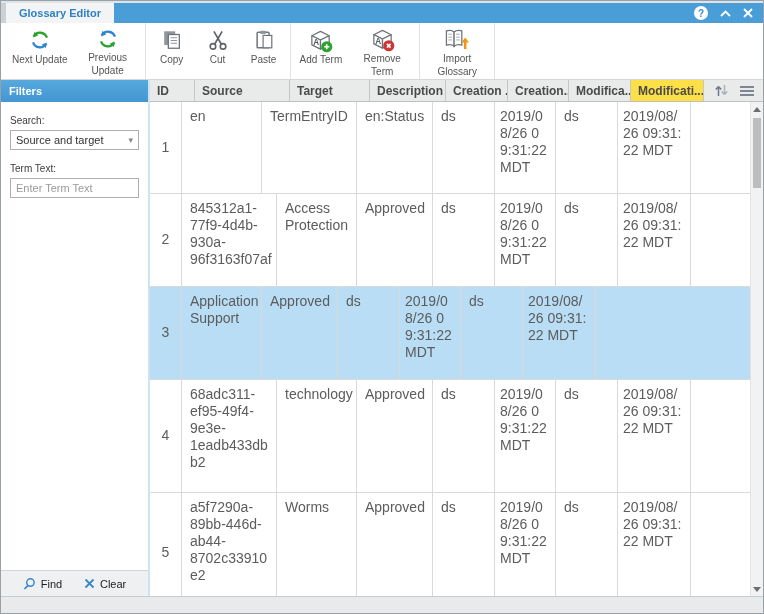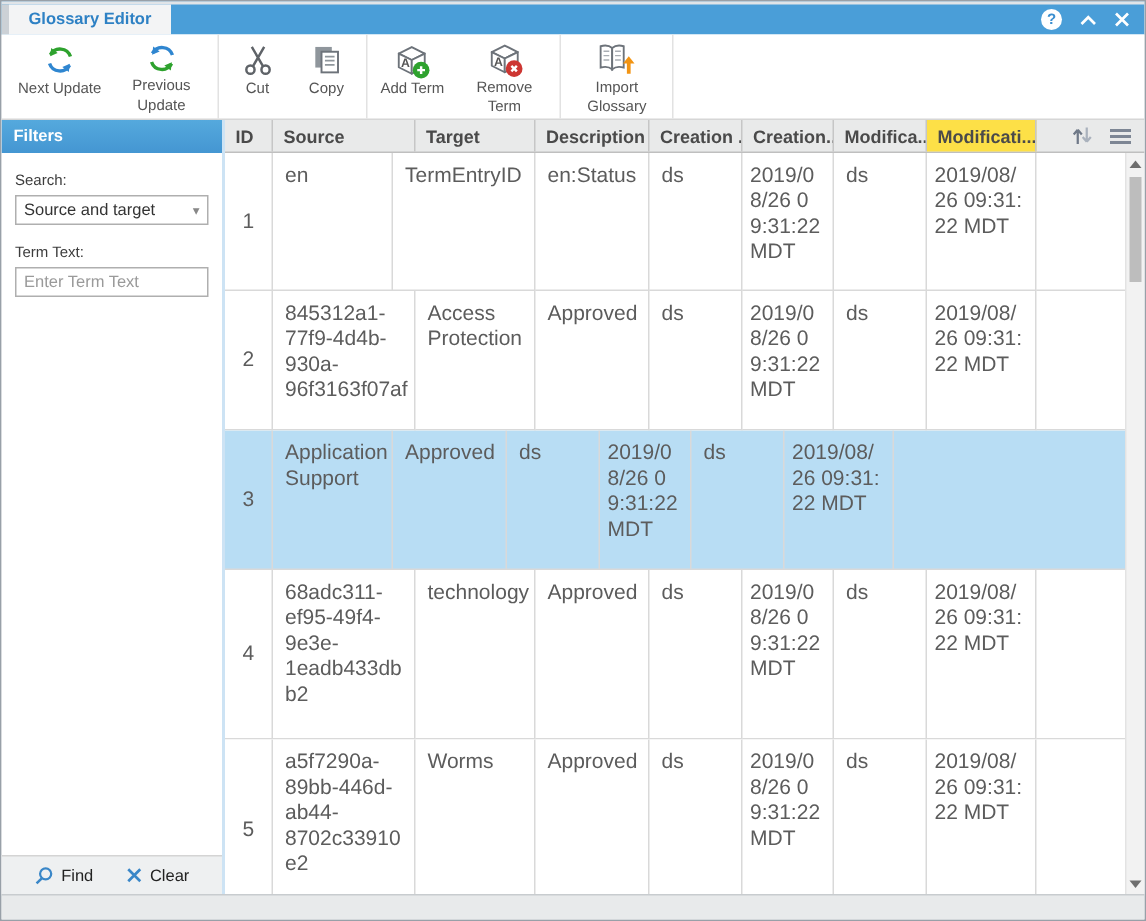--- a/index.html
+++ b/index.html
@@ -112,38 +112,48 @@
    <path d="M18.4 20.8l.8-6-5.5 2.3z" fill="#2ea22e"></path>
             </svg>
           </span>
           <span class="tb-label">Previous Update</span>
         </div>
       </div>
       <div class="tb-group">
         <div class="tb-btn">
           <span class="ico">
             <svg width="22" height="22" viewBox="0 0 24 24">
+              <rect x="3.5" y="2.5" width="12" height="15" fill="#8f969c"></rect>
+              <rect x="8" y="6" width="12" height="15" fill="#fff" stroke="#6d737a" stroke-width="1.4"></rect>
+              <path d="M10.5 9.5h7M10.5 12.5h7M10.5 15.5h7" stroke="#8f969c" stroke-width="1.2"></path>
+            </svg>
+          </span>
+          <span class="tb-label">Copy</span>
+        </div>
+        <div class="tb-btn">
+          <span class="ico">
+            <svg width="22" height="22" viewBox="0 0 24 24">
               <g stroke="#5f6368" stroke-width="1.8" fill="none">
                 <circle cx="6.5" cy="19" r="3"></circle>
                 <circle cx="17.5" cy="19" r="3"></circle>
                 <path d="M8.3 16.6L16.5 2.5M15.7 16.6L7.5 2.5"></path>
               </g>
             </svg>
           </span>
           <span class="tb-label">Cut</span>
         </div>
         <div class="tb-btn">
           <span class="ico">
             <svg width="22" height="22" viewBox="0 0 24 24">
-              <rect x="3.5" y="2.5" width="12" height="15" fill="#8f969c"></rect>
-              <rect x="8" y="6" width="12" height="15" fill="#fff" stroke="#6d737a" stroke-width="1.4"></rect>
-              <path d="M10.5 9.5h7M10.5 12.5h7M10.5 15.5h7" stroke="#8f969c" stroke-width="1.2"></path>
-            </svg>
-          </span>
-          <span class="tb-label">Copy</span>
+              <rect x="4.5" y="3.5" width="13" height="17" rx="1" fill="none" stroke="#6d737a" stroke-width="1.6"></rect>
+              <rect x="8" y="1.8" width="6" height="3.6" rx="0.8" fill="#8f969c"></rect>
+              <rect x="11" y="7" width="9.5" height="13.5" fill="#fff" stroke="#6d737a" stroke-width="1.3"></rect>
+            </svg>
+          </span>
+          <span class="tb-label">Paste</span>
         </div>
       </div>
       <div class="tb-group">
         <div class="tb-btn">
           <span class="ico">
             <svg width="25" height="25" viewBox="0 0 26 26">
    <g stroke="#6d737a" stroke-width="1.3" fill="#fff" stroke-linejoin="round">
      <path d="M4 8l9-4.5L22 8l-9 4.5z"></path>
                 <path d="M4 8l9 4.5V22L4 17.5z"></path>
                 <path d="M22 8l-9 4.5V22l9-4.5z"></path>
@@ -214,21 +224,21 @@
           <svg width="11" height="11" viewBox="0 0 11 11">
               <path d="M1.5 1.5l8 8M9.5 1.5l-8 8" stroke="#3a87c8" stroke-width="1.8"></path>
             </svg>
           <span>Clear</span>
         </div>
       </div>
     </div>
 
     <div class="grid">
       <div class="grid-header">
-          <div class="h-cell" style="width: 32px;">ID</div>
+          <div class="h-cell" style="width: 45px;">ID</div>
           <div class="h-cell" style="width: 95px;">Source</div>
           <div class="h-cell" style="width: 80px;">Target</div>
           <div class="h-cell" style="width: 76px;">Description</div>
           <div class="h-cell" style="width: 62px;">Creation ...</div>
           <div class="h-cell" style="width: 61px;">Creation...</div>
           <div class="h-cell" style="width: 62px;">Modifica...</div>
           <div class="h-cell hl" style="width: 73px;">Modificati...</div>
           <div class="h-fill">
             <span class="h-icon">
               <svg width="15" height="13" viewBox="0 0 15 13">

